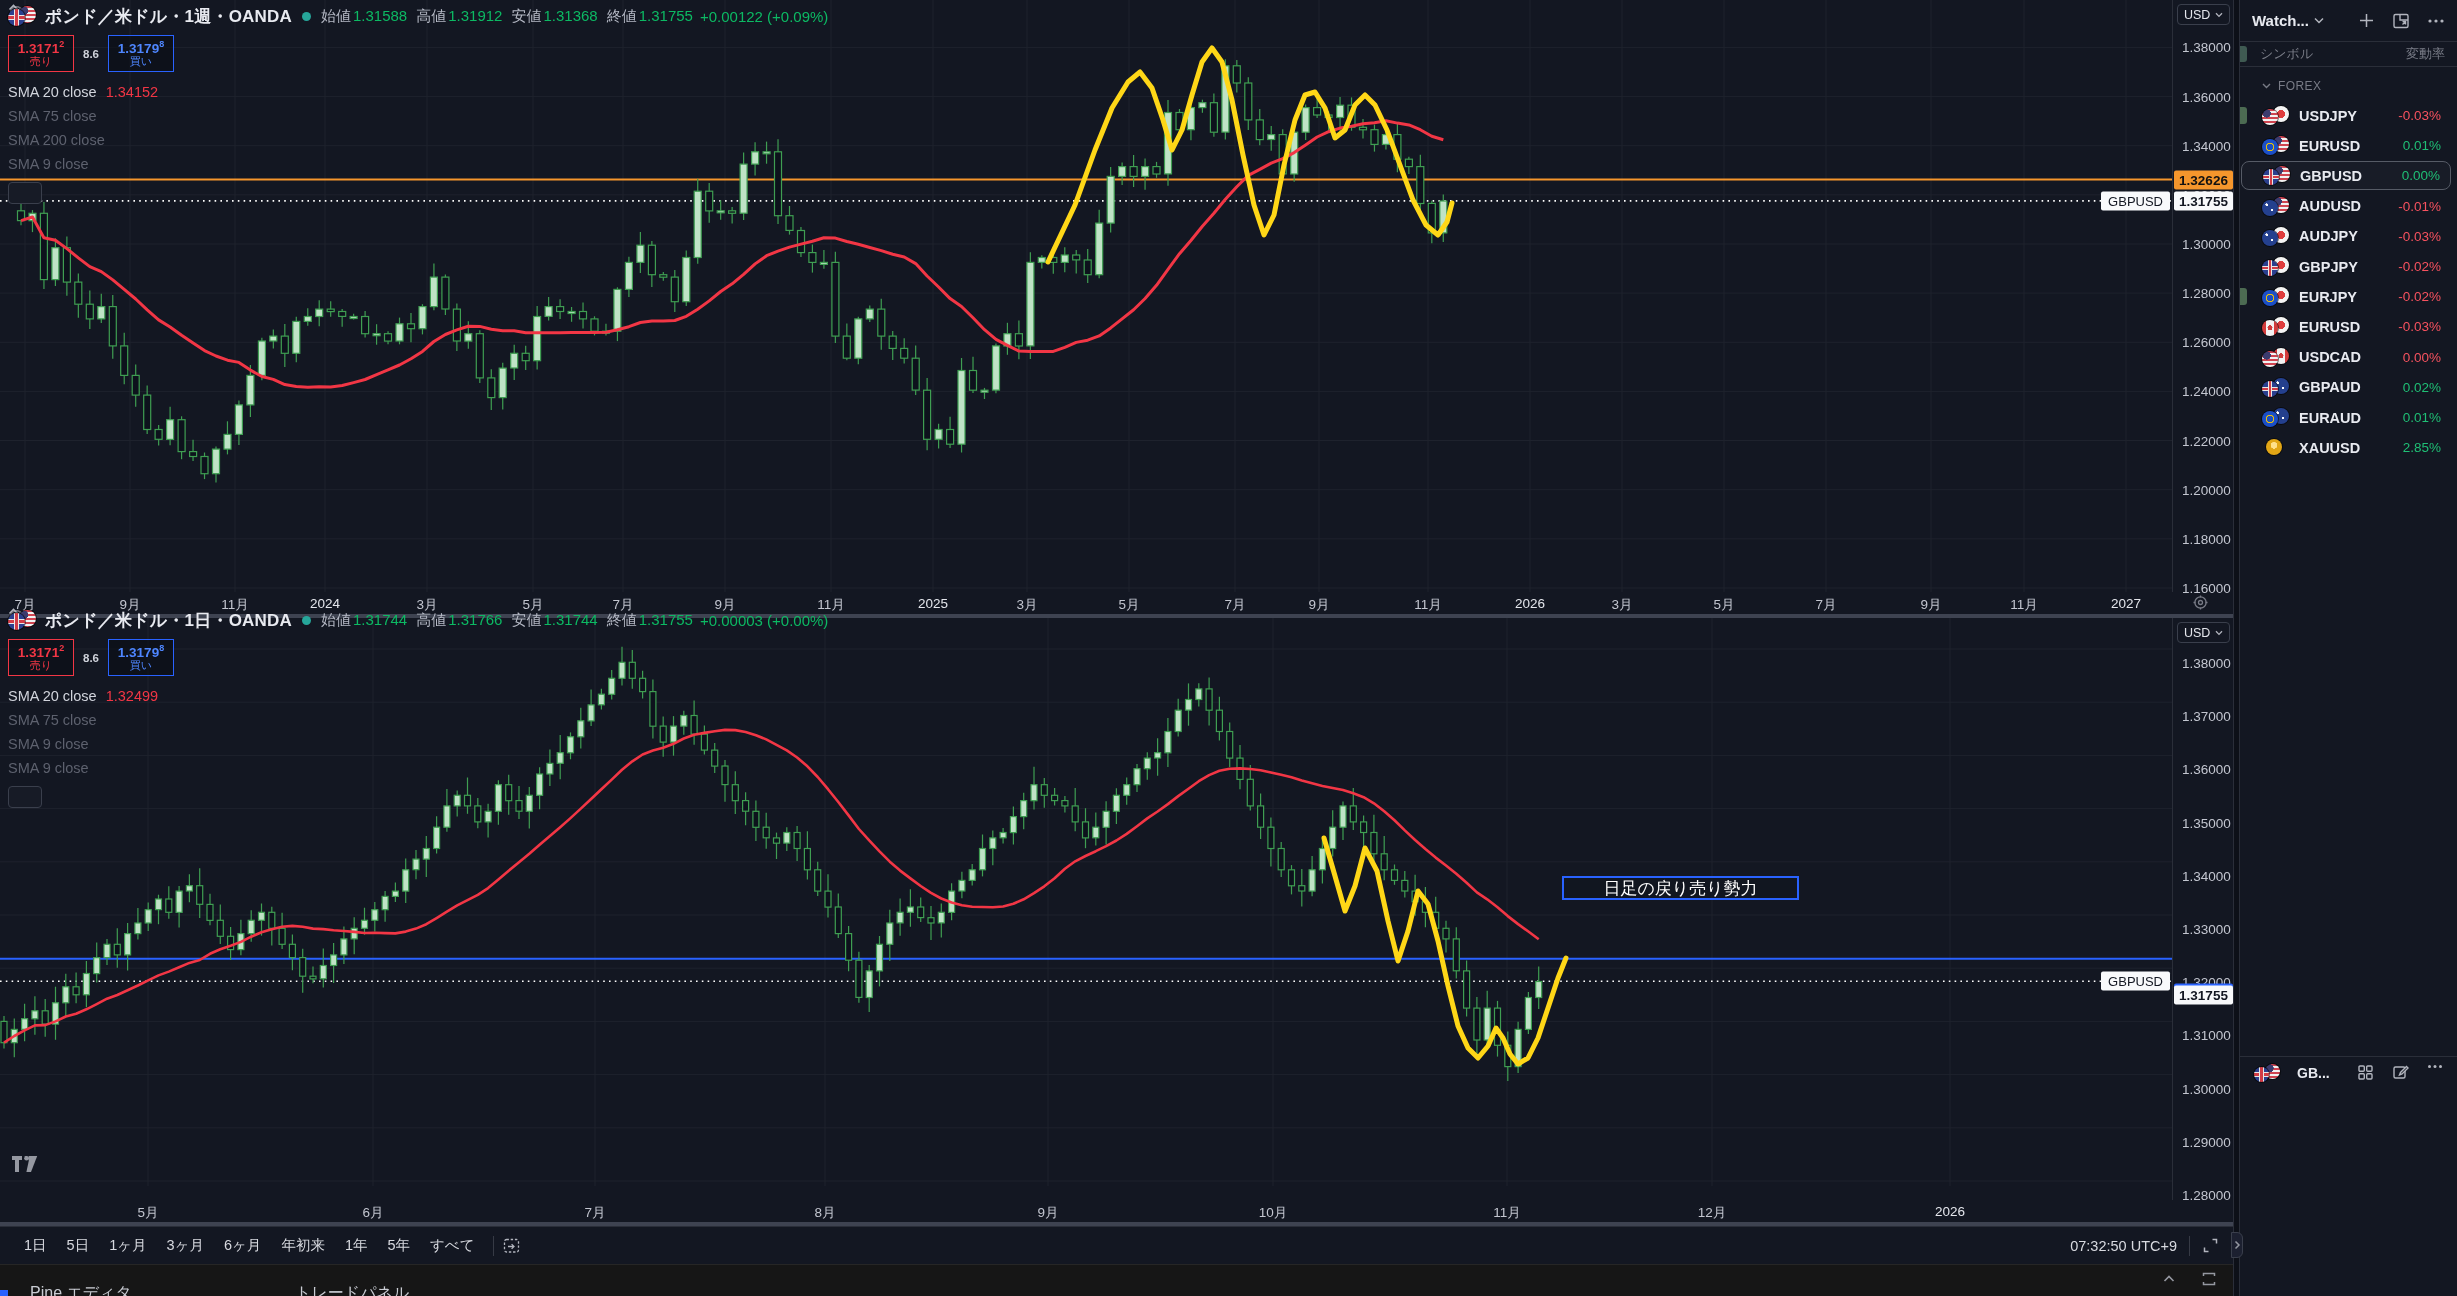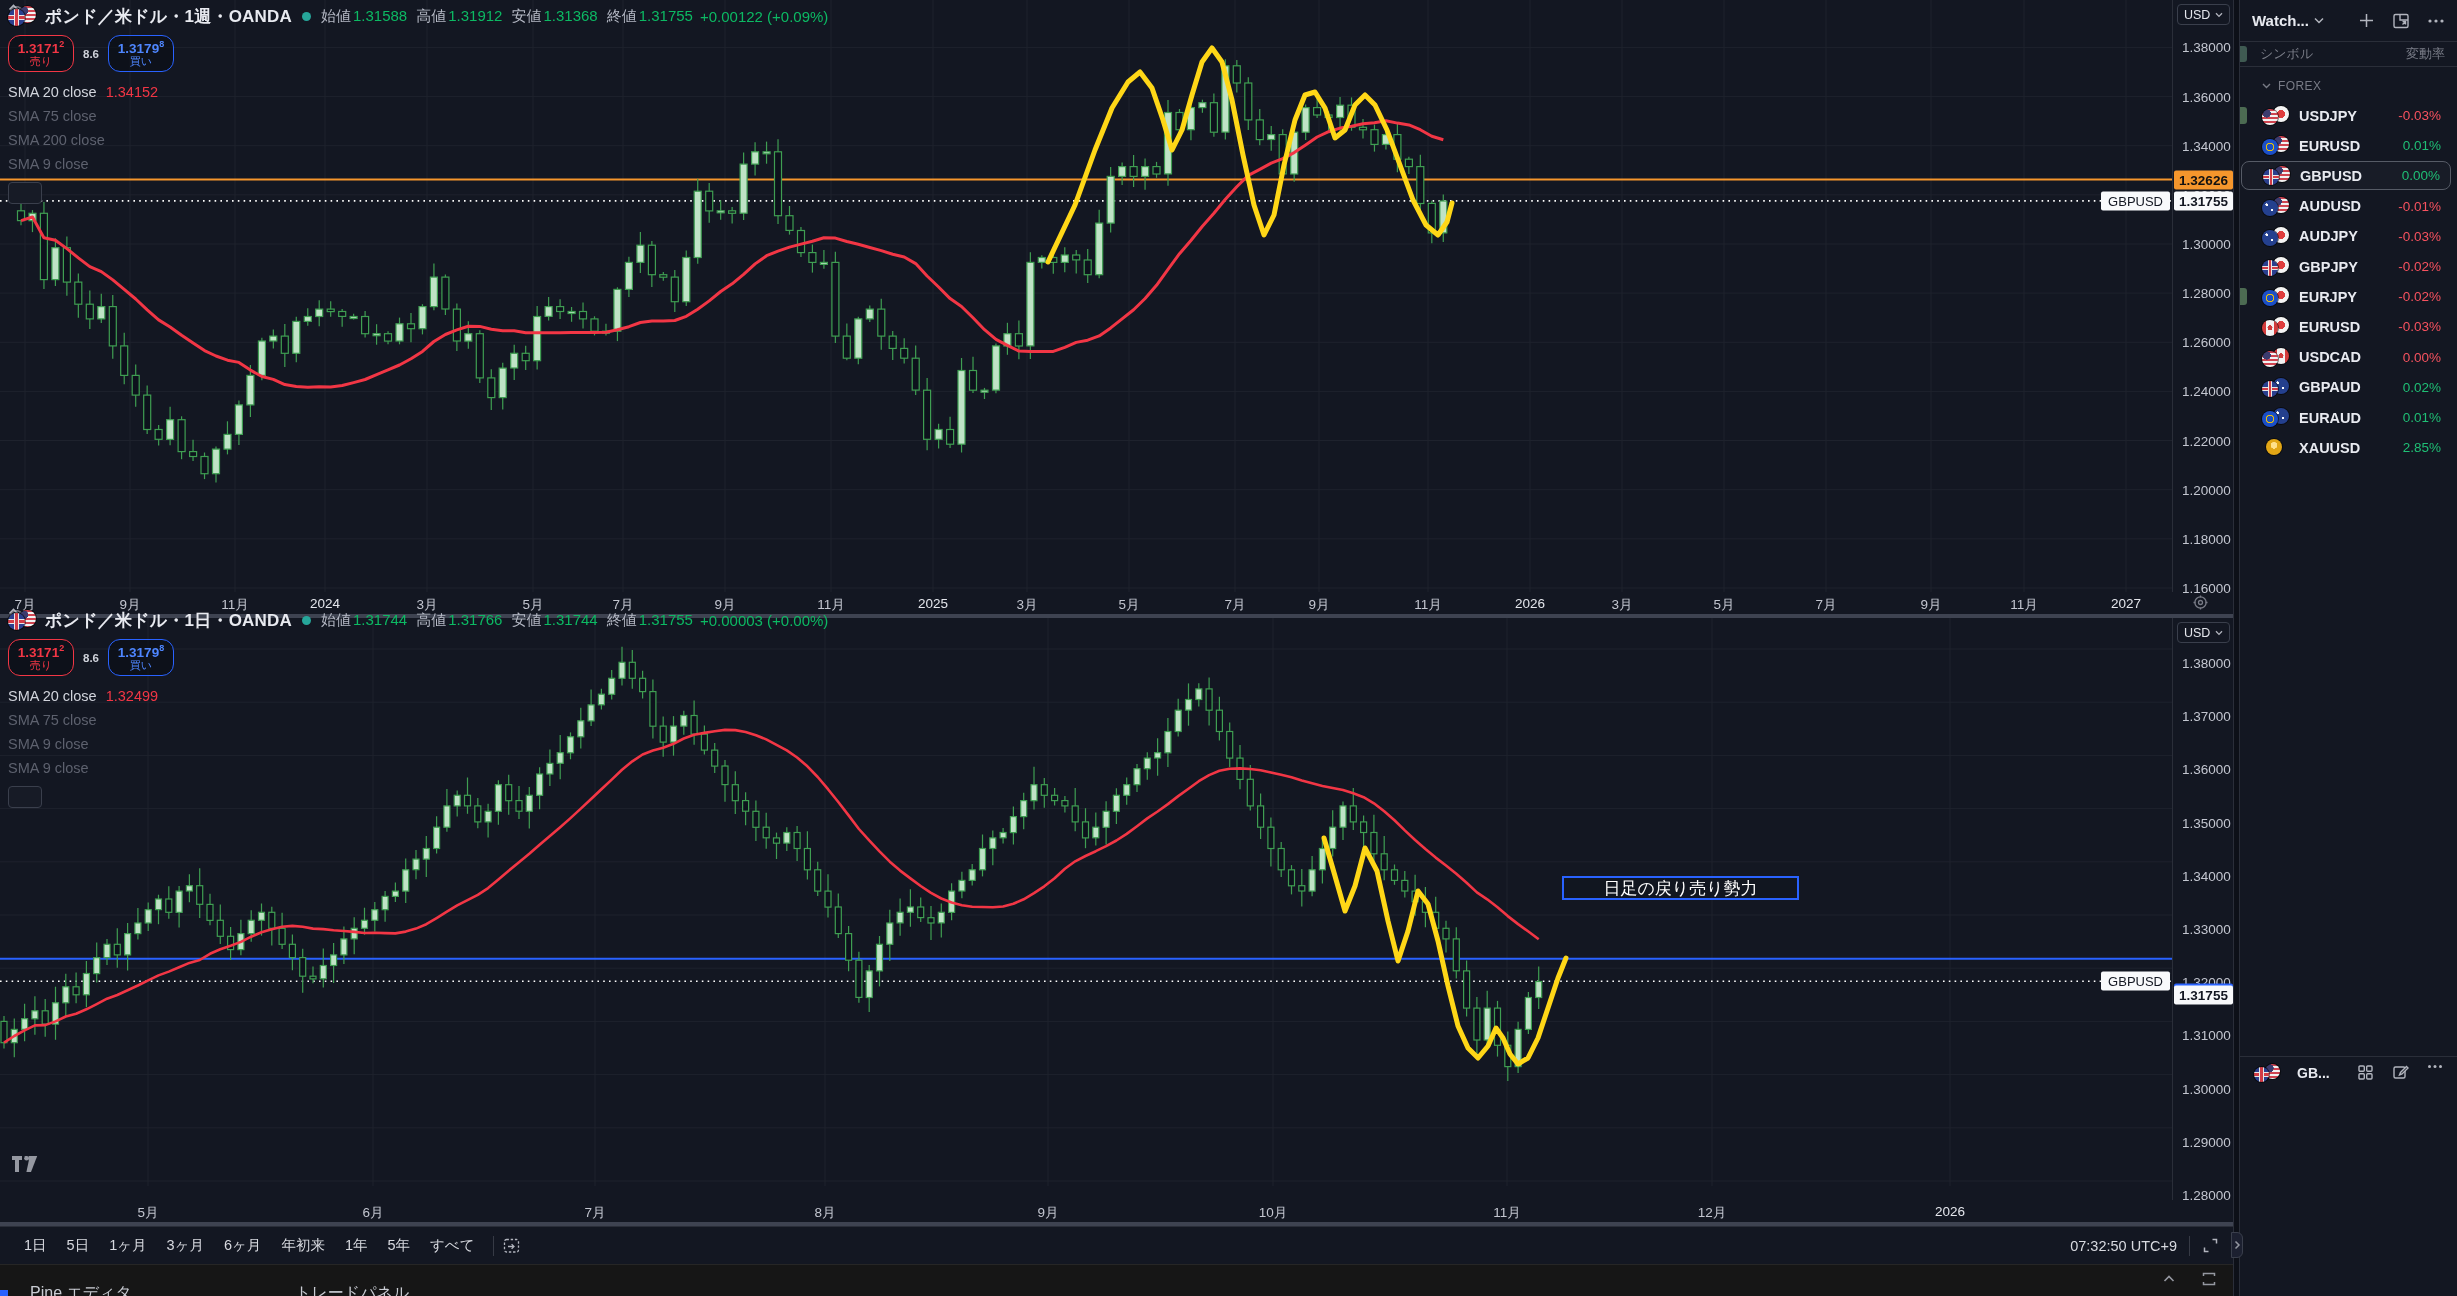--- a/index.html
+++ b/index.html
@@ -14,21 +14,21 @@
   .title-row { display:flex; align-items:center; gap:7px; height:24px; }
   .pair-flags { position:relative; width:30px; height:21px; }
   .flagc { position:absolute; width:17px; height:17px; border-radius:50%; box-shadow:0 0 0 1px rgba(0,0,0,.55); }
   .chart-title { font-size:17px; font-weight:bold; color:#e8eaf0; letter-spacing:.2px; }
   .mkt-dot { width:9px; height:9px; border-radius:50%; background:#26a69a; margin:0 3px; }
   .ohlc { display:flex; gap:9px; font-size:15px; }
   .ohlc .lbl { color:#b5b9c5; }
   .ohlc .val { color:#0cb963; margin-left:2px; }
   .chg { color:#0cb963; font-size:15px; }
   .btn-row { display:flex; align-items:center; gap:9px; margin-top:7px; }
-  .trade-btn { width:66px; height:37px; border-radius:12px; border:1.5px solid; background:rgba(10,13,20,.55);
+  .trade-btn { width:66px; height:37px; border-radius:0; border:1.5px solid; background:rgba(10,13,20,.55);
     display:flex; flex-direction:column; align-items:center; justify-content:center; line-height:1.05; cursor:pointer; }
   .trade-btn .p { font-size:13.5px; font-weight:bold; }
   .trade-btn .p sup { font-size:9px; }
   .trade-btn .l { font-size:11px; }
   .sell { border-color:#f23645; } .sell .p,.sell .l { color:#f23645; }
   .buy  { border-color:#2962ff; } .buy  .p,.buy  .l { color:#4e86ff; }
   .spread { font-size:11.5px; color:#cfd2da; font-weight:bold; }
   .sma-rows { margin-top:8px; }
   .sma-row { display:flex; align-items:center; gap:9px; height:24px; font-size:14.5px; }
   .sma-row .name { color:#d1d4dc; }

